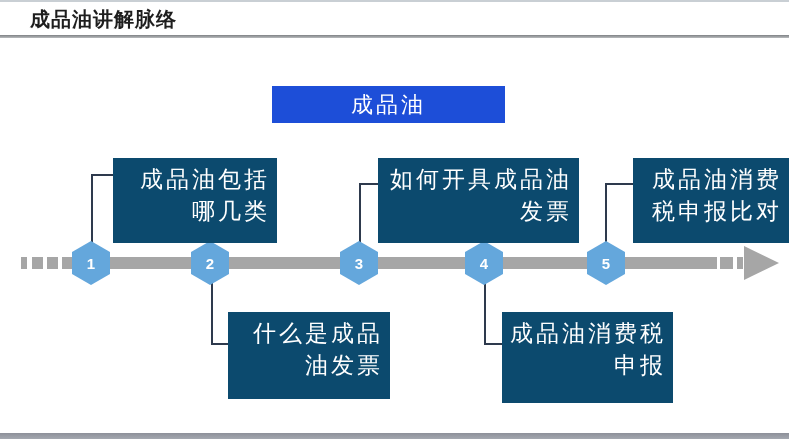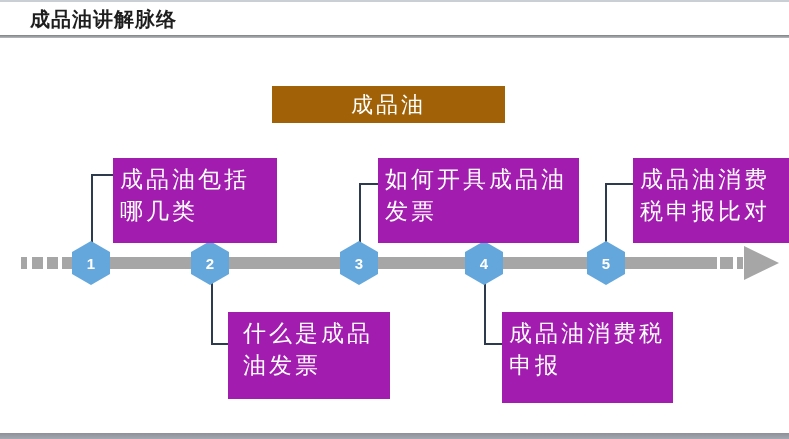--- a/index.html
+++ b/index.html
@@ -1,35 +1,35 @@
 <!DOCTYPE html>
 <html><head>
 <meta charset="utf-8">
 <style>
   html,body { margin:0; padding:0; background:#fff; }
   .slide {
     position:relative; width:789px; height:439px; background:#ffffff;
-    font-family:"Liberation Sans","DejaVu Sans",sans-serif; overflow:hidden;
+    font-family:"Liberation Sans","DejaVu Sans",sans-serif; overflow:hidden;text-align:right;
   }
   .top-edge { position:absolute; top:0; left:0; width:789px; height:2px; background:#c9cfd4; }
   .slide-title {
     position:absolute; top:6px; left:30px; font-size:20px; font-weight:bold;
     color:#1e1e1e; letter-spacing:1px; white-space:nowrap;
   }
   .title-rule { position:absolute; top:35px; left:0; width:789px; height:3px;
     background:linear-gradient(#7e8184,#b9bcbe); }
 
   .header-box {
     position:absolute; left:272px; top:86px; width:233px; height:37px;
-    background:#a16207; color:#ffffff; display:flex; align-items:center; justify-content:center;
+    background:#1d4ed8; color:#ffffff; display:flex; align-items:center; justify-content:center;
     font-size:22px; letter-spacing:3px;
   }
 
   .gray-box {
-    position:absolute; background:#a21caf; color:#ffffff;
+    position:absolute; background:#0c4a6e; color:#ffffff;
     font-size:23px; letter-spacing:3px; line-height:32px;
     padding:5px 7px; box-sizing:border-box; word-break:break-all;
   }
   #box1 { left:113px; top:158px; width:164px; height:85px; }
   #box3 { left:378px; top:158px; width:201px; height:85px; }
   #box5 { left:633px; top:158px; width:156px; height:85px; }
   #box2 { left:228px; top:312px; width:162px; height:87px;padding-left:15px; }
   #box4 { left:502px; top:312px; width:171px; height:91px; }
 
   .connector { position:absolute; border-color:#2e3a4d; border-style:solid; border-width:0; }

